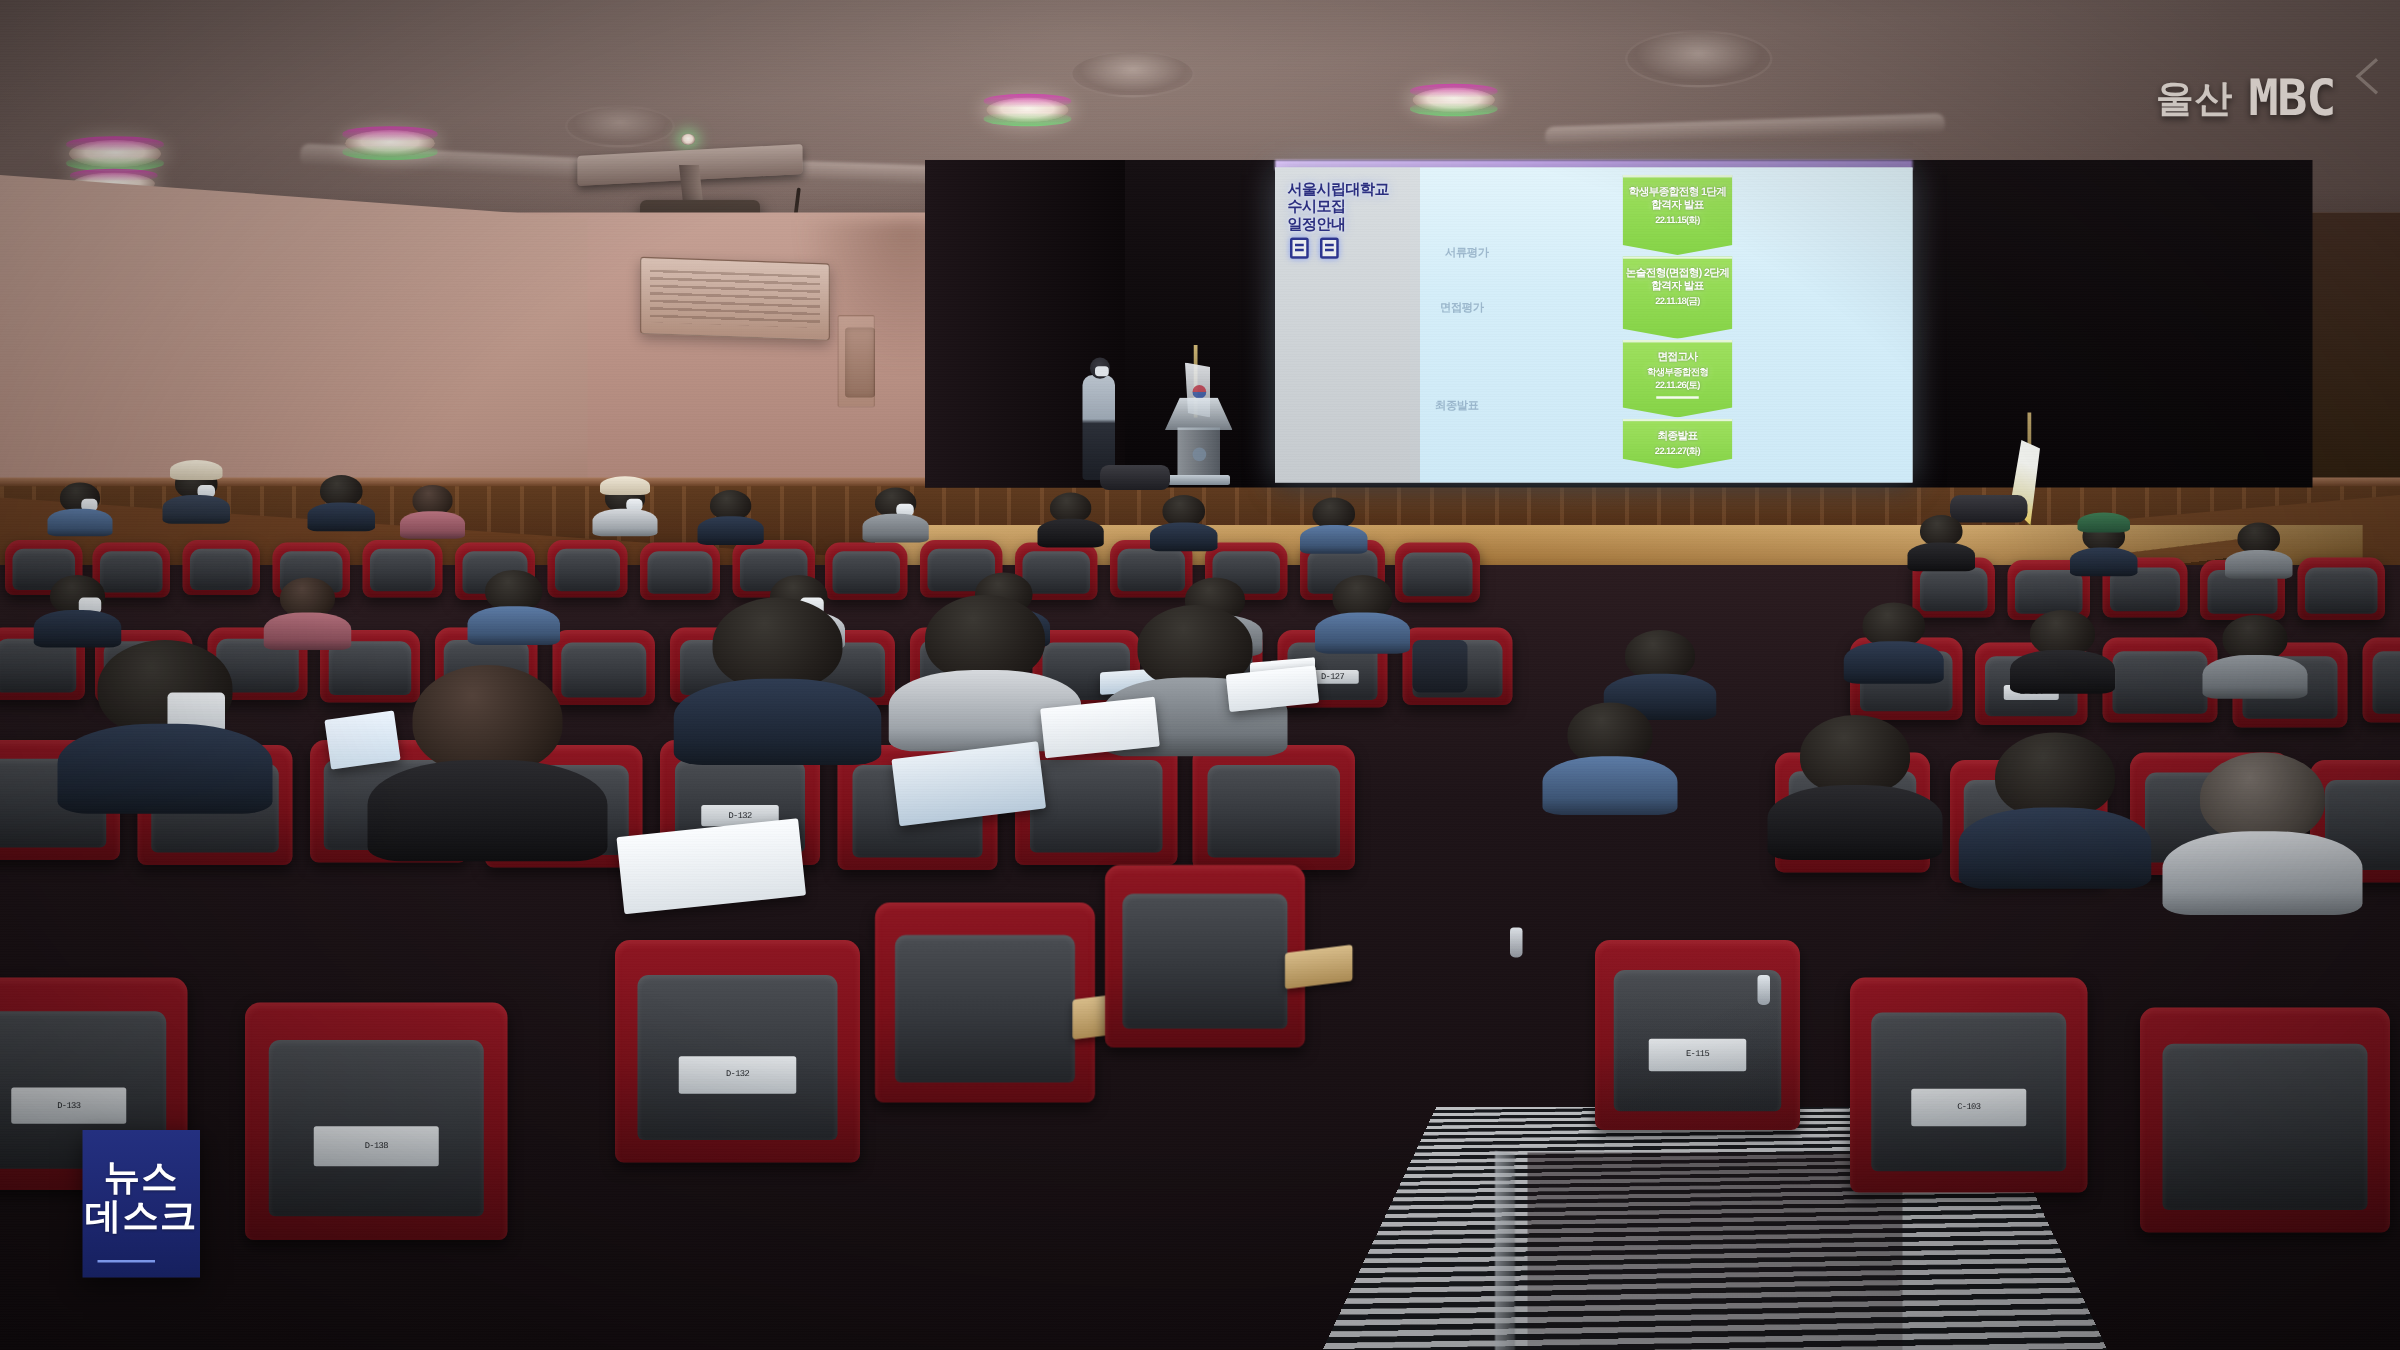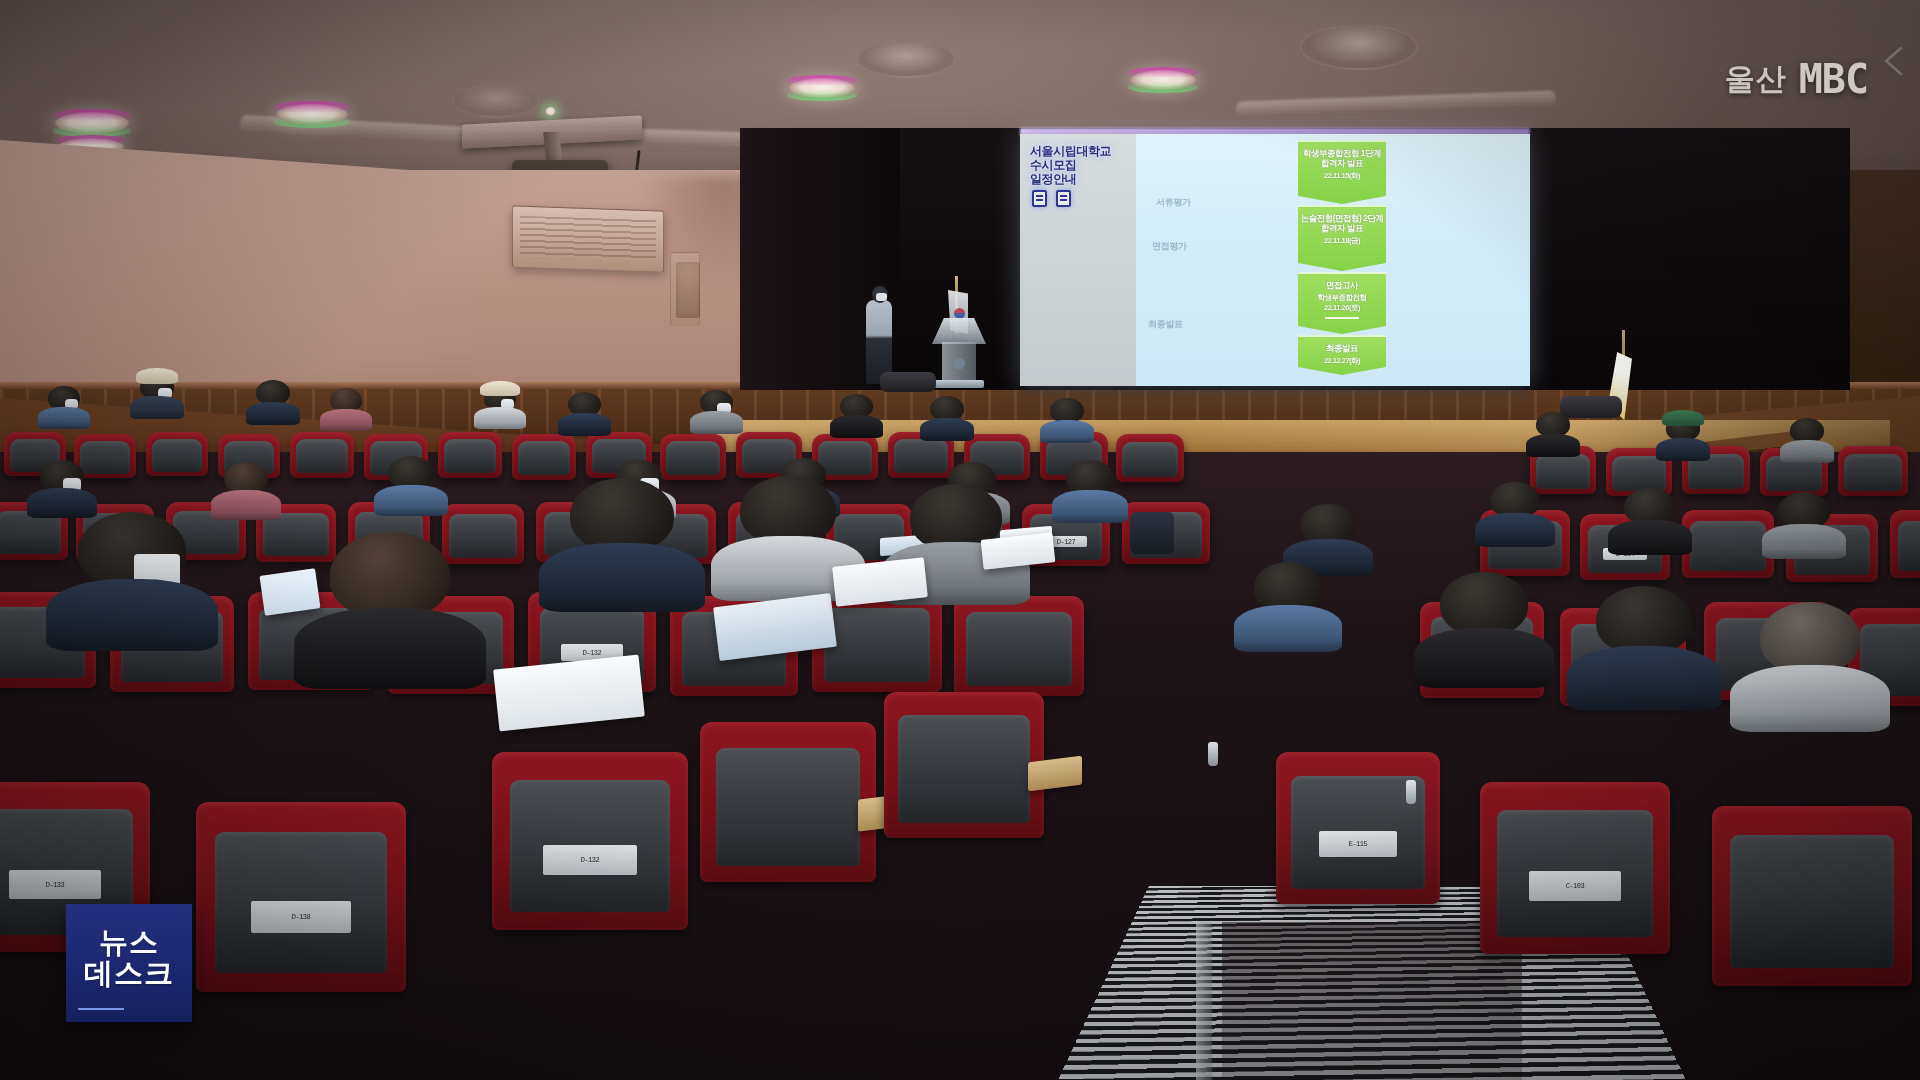--- a/index.html
+++ b/index.html
@@ -469,21 +469,21 @@
   }
   .wm-mbc{
     font-size:40px; font-weight:bold; color:#efe9e3;
     letter-spacing:-1px;
     font-family:"DejaVu Sans Mono","Liberation Mono",monospace;
     text-shadow:0 2px 6px rgba(0,0,0,.65);
   }
 
   .newsdesk-logo{
     position:absolute; left:66px; bottom:58px;
-    width:126px; height:118px;
+    width:94px; height:118px;
     background:linear-gradient(180deg,#243080 0%,#1d2770 55%,#16205e 100%);
     box-shadow:0 6px 18px rgba(0,0,0,.55);
     display:flex; flex-direction:column; align-items:center; justify-content:center;
     padding-bottom:10px;
   }
   .nd-line{
     color:#ffffff; font-weight:bold; font-size:29px; line-height:31px;
     letter-spacing:1px; text-shadow:0 1px 2px rgba(0,0,0,.35);
   }
   .nd-underline{

